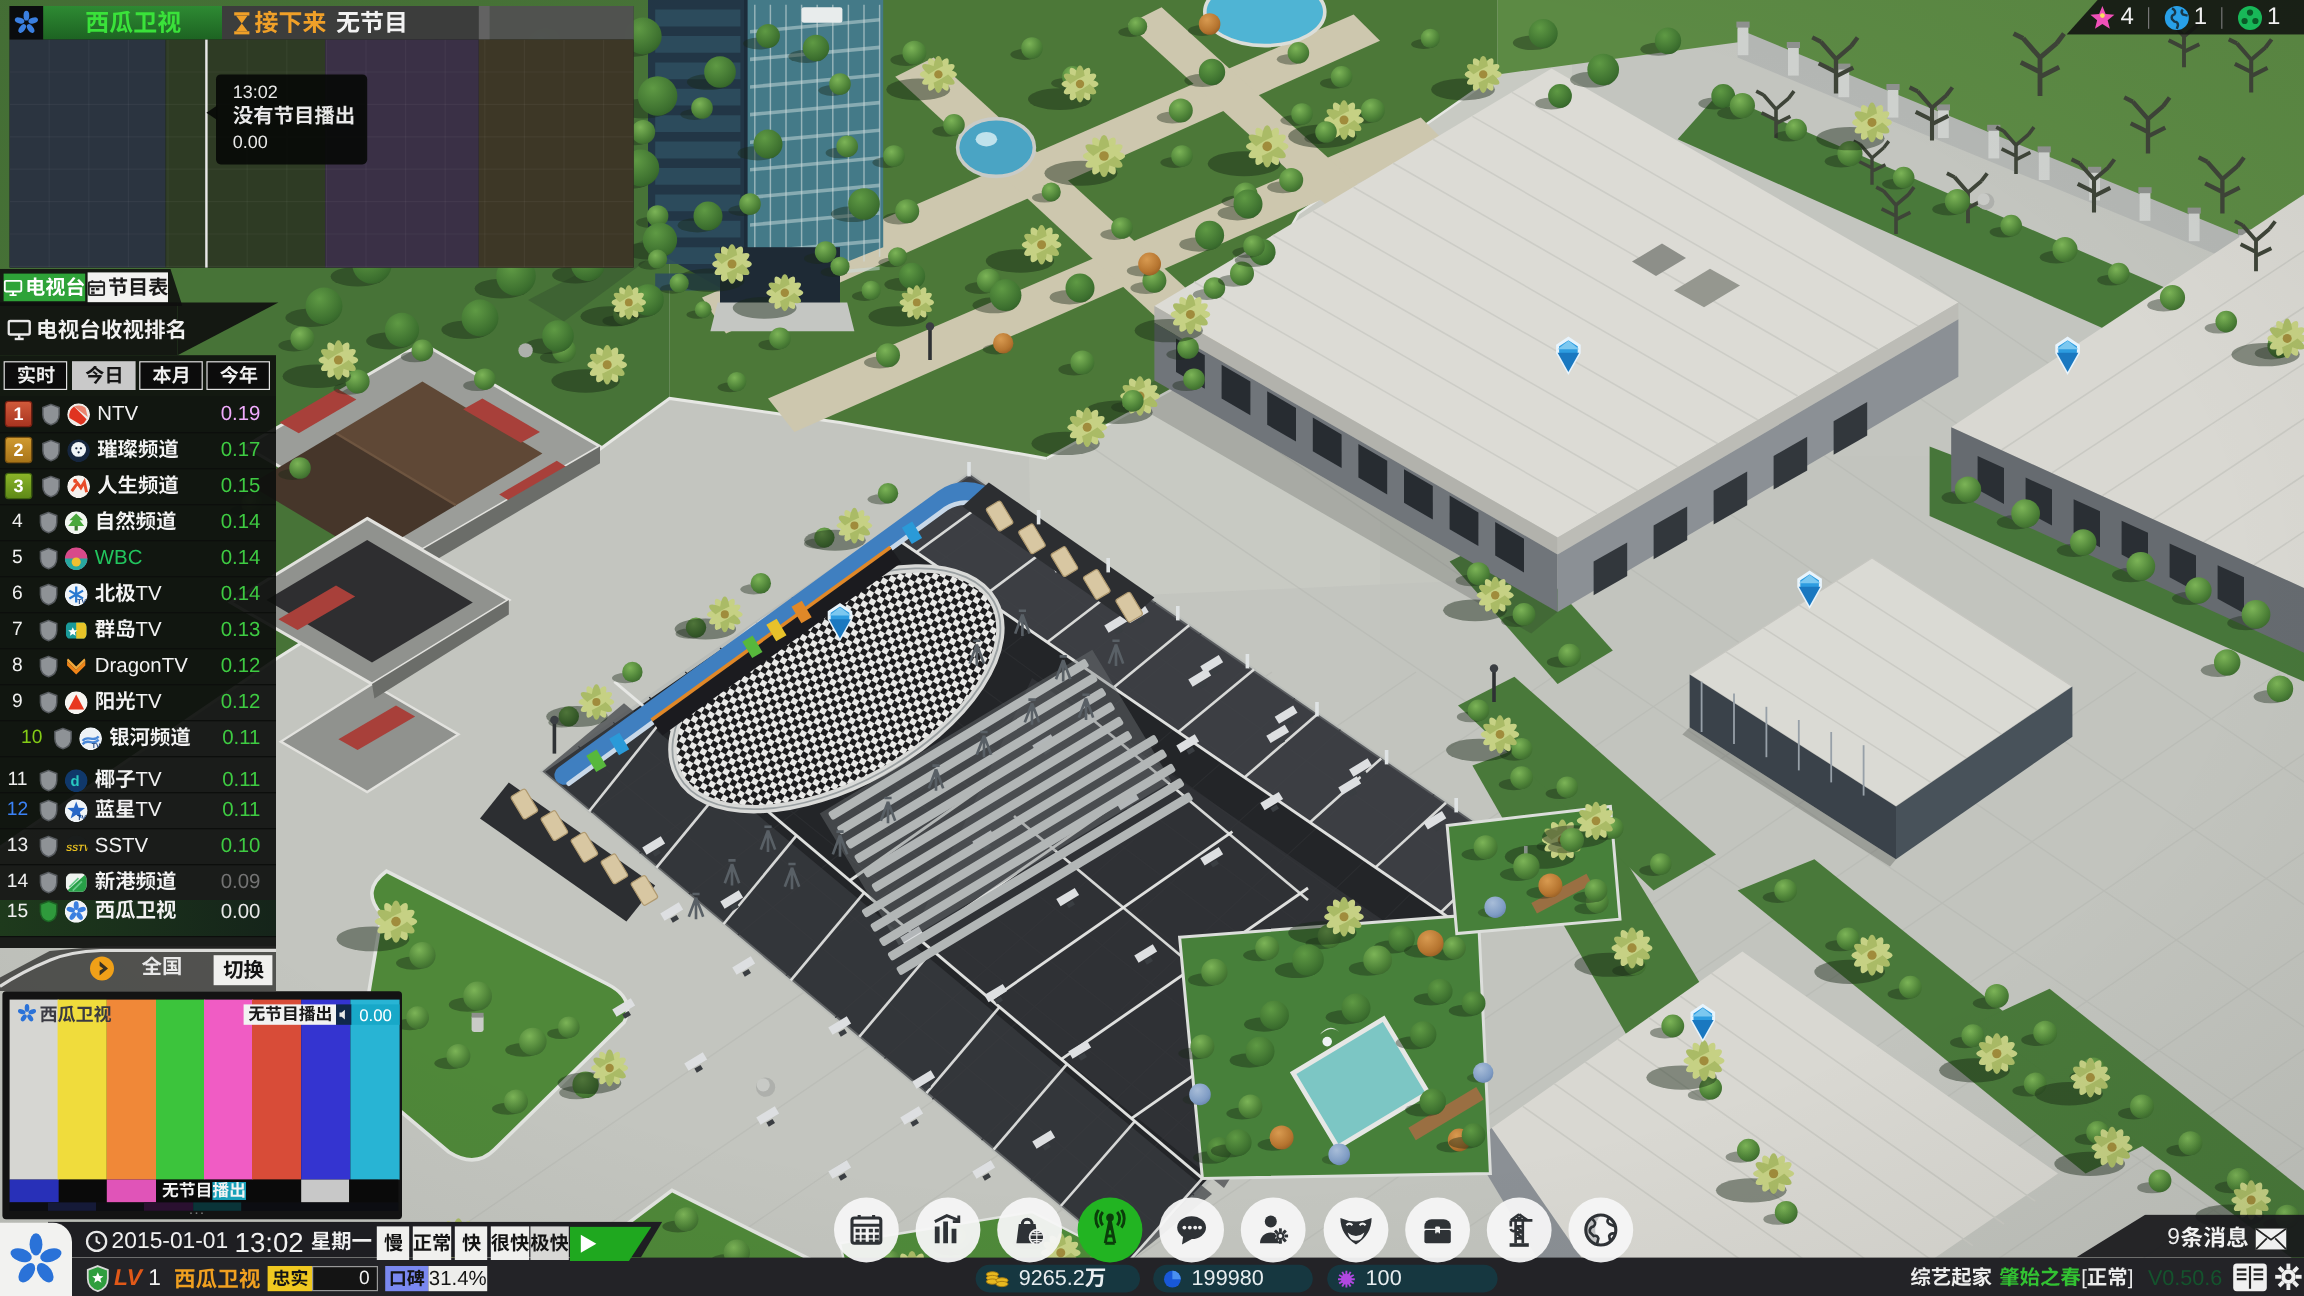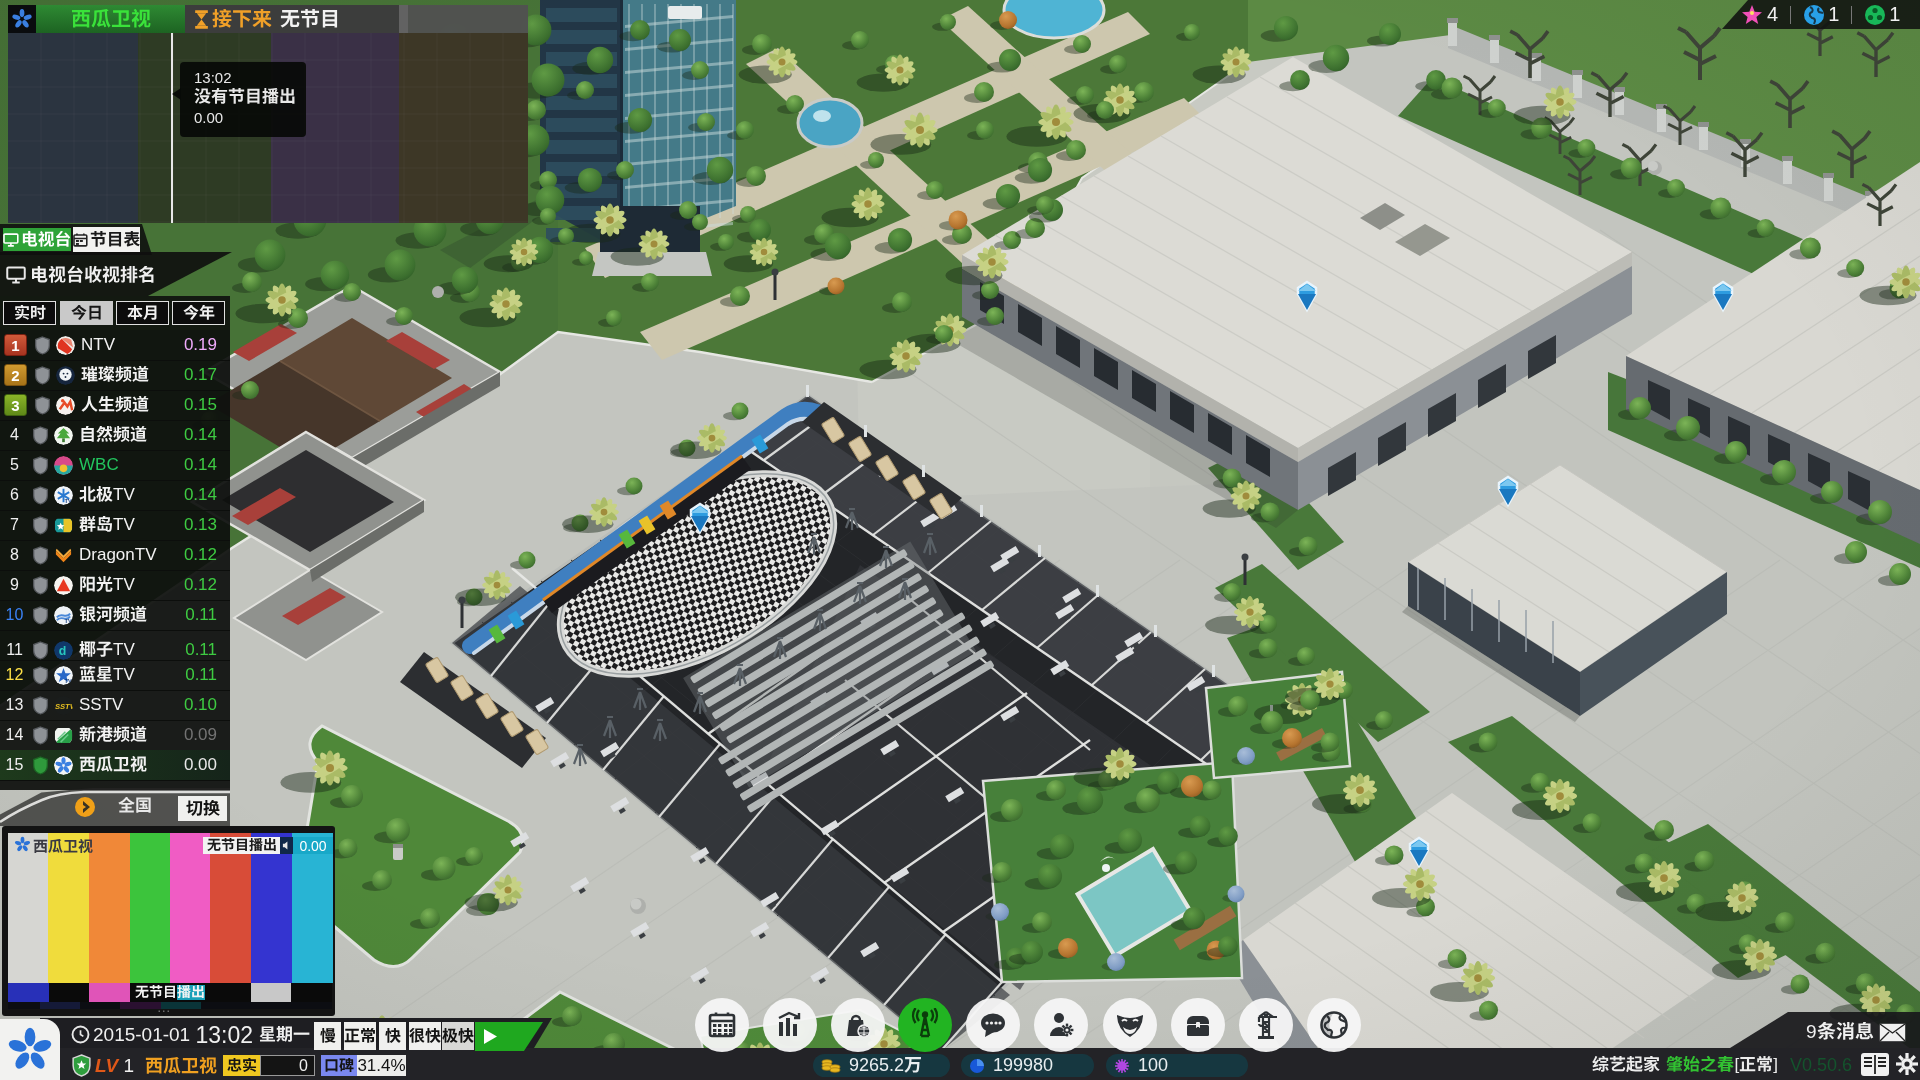--- a/index.html
+++ b/index.html
@@ -1218,21 +1218,21 @@
           <g transform="translate(0,14.3) scale(0.0170,-0.0170)" fill="#f2f2f2">
             <use href="#u9633" x="0"></use>
             <use href="#u5149" x="1000"></use>
           </g>
         </svg>
         <span style="font:17px 'Liberation Sans';color:#f2f2f2">TV</span>
       </div>
       <div style="position:absolute;right:13px;font:17px 'Liberation Sans';color:#3ecb42">0.12</div>
     </div>
     <div style="position:absolute;left:0;top:600px;width:230px;height:30px;background:rgba(13,15,13,0.93);border-bottom:1px solid #000;display:flex;align-items:center">
-      <div style="width:21px;height:20px;margin-left:4px;color:#3b82f6;font:16px 'Liberation Sans';display:flex;align-items:center;justify-content:center">10</div>
+      <div style="width:21px;height:20px;margin-left:16px;color:#84cc16;font:16px 'Liberation Sans';display:flex;align-items:center;justify-content:center">10</div>
       <div style="margin-left:7px;display:flex">
         <svg width="17" height="19" viewBox="0 0 20 22">
           <path d="M10,1 L18,4 V11 C18,16.5 14.5,19.8 10,21 C5.5,19.8 2,16.5 2,11 V4 Z" fill="#8e9296" stroke="#55595d" stroke-width="1.5"></path>
         </svg>
       </div>
       <div style="margin-left:5px;display:flex">
         <svg width="19" height="19" viewBox="0 0 20 20" style="border-radius:50%">
           <circle cx="10" cy="10" r="10" fill="#eef2f6"></circle>
           <path d="M3,12 C7,6 13,14 17,8 M3,15 C7,9 13,17 17,11" stroke="#4a88d8" stroke-width="2" fill="none"></path>
           <text x="11" y="18" font-family="Liberation Sans" font-size="6" font-weight="bold" fill="#123a78">TV</text>
@@ -1268,21 +1268,21 @@
           <g transform="translate(0,14.3) scale(0.0170,-0.0170)" fill="#f2f2f2">
             <use href="#u6930" x="0"></use>
             <use href="#u5B50" x="1000"></use>
           </g>
         </svg>
         <span style="font:17px 'Liberation Sans';color:#f2f2f2">TV</span>
       </div>
       <div style="position:absolute;right:13px;font:17px 'Liberation Sans';color:#3ecb42">0.11</div>
     </div>
     <div style="position:absolute;left:0;top:660px;width:230px;height:30px;background:rgba(13,15,13,0.93);border-bottom:1px solid #000;display:flex;align-items:center">
-      <div style="width:21px;height:20px;margin-left:4px;color:#fde047;font:16px 'Liberation Sans';display:flex;align-items:center;justify-content:center">12</div>
+      <div style="width:21px;height:20px;margin-left:4px;color:#3b82f6;font:16px 'Liberation Sans';display:flex;align-items:center;justify-content:center">12</div>
       <div style="margin-left:7px;display:flex">
         <svg width="17" height="19" viewBox="0 0 20 22">
           <path d="M10,1 L18,4 V11 C18,16.5 14.5,19.8 10,21 C5.5,19.8 2,16.5 2,11 V4 Z" fill="#8e9296" stroke="#55595d" stroke-width="1.5"></path>
         </svg>
       </div>
       <div style="margin-left:5px;display:flex">
         <svg width="19" height="19" viewBox="0 0 20 20" style="border-radius:50%">
           <circle cx="10" cy="10" r="10" fill="#f0f4f8"></circle>
           <path d="M10,2 l2,5.5 5.8,0.2 -4.6,3.6 1.7,5.6 -4.9,-3.3 -4.9,3.3 1.7,-5.6 -4.6,-3.6 5.8,-0.2 Z" fill="#2868c8"></path>
           <text x="11" y="18" font-family="Liberation Sans" font-size="6" font-weight="bold" fill="#123a78">TV</text>
@@ -1336,21 +1336,21 @@
           <g transform="translate(0,14.3) scale(0.0170,-0.0170)" fill="#f2f2f2">
             <use href="#u65B0" x="0"></use>
             <use href="#u6E2F" x="1000"></use>
             <use href="#u9891" x="2000"></use>
             <use href="#u9053" x="3000"></use>
           </g>
         </svg>
       </div>
       <div style="position:absolute;right:13px;font:17px 'Liberation Sans';color:#737373">0.09</div>
     </div>
-    <div style="position:absolute;left:0;top:750px;width:230px;height:30px;background:linear-gradient(90deg,#1e3a1c,#15241a);border-bottom:1px solid #000;display:flex;align-items:center">
+    <div style="position:absolute;left:0;top:750px;width:230px;height:30px;background:linear-gradient(90deg,#1e3a1c,#15241a);border-bottom:1px solid #000;display:flex;align-items:flex-start">
       <div style="width:21px;height:20px;margin-left:4px;color:#f0f0f0;font:16px 'Liberation Sans';display:flex;align-items:center;justify-content:center">15</div>
       <div style="margin-left:7px;display:flex">
         <svg width="17" height="19" viewBox="0 0 20 22">
           <path d="M10,1 L18,4 V11 C18,16.5 14.5,19.8 10,21 C5.5,19.8 2,16.5 2,11 V4 Z" fill="#2f9a3c" stroke="#1c6424" stroke-width="1.5"></path>
         </svg>
       </div>
       <div style="margin-left:5px;display:flex">
         <svg width="19" height="19" viewBox="0 0 20 20" style="border-radius:50%">
           <circle cx="10" cy="10" r="10" fill="#f2f4f6"></circle>
           <g fill="#3a7fe0">

